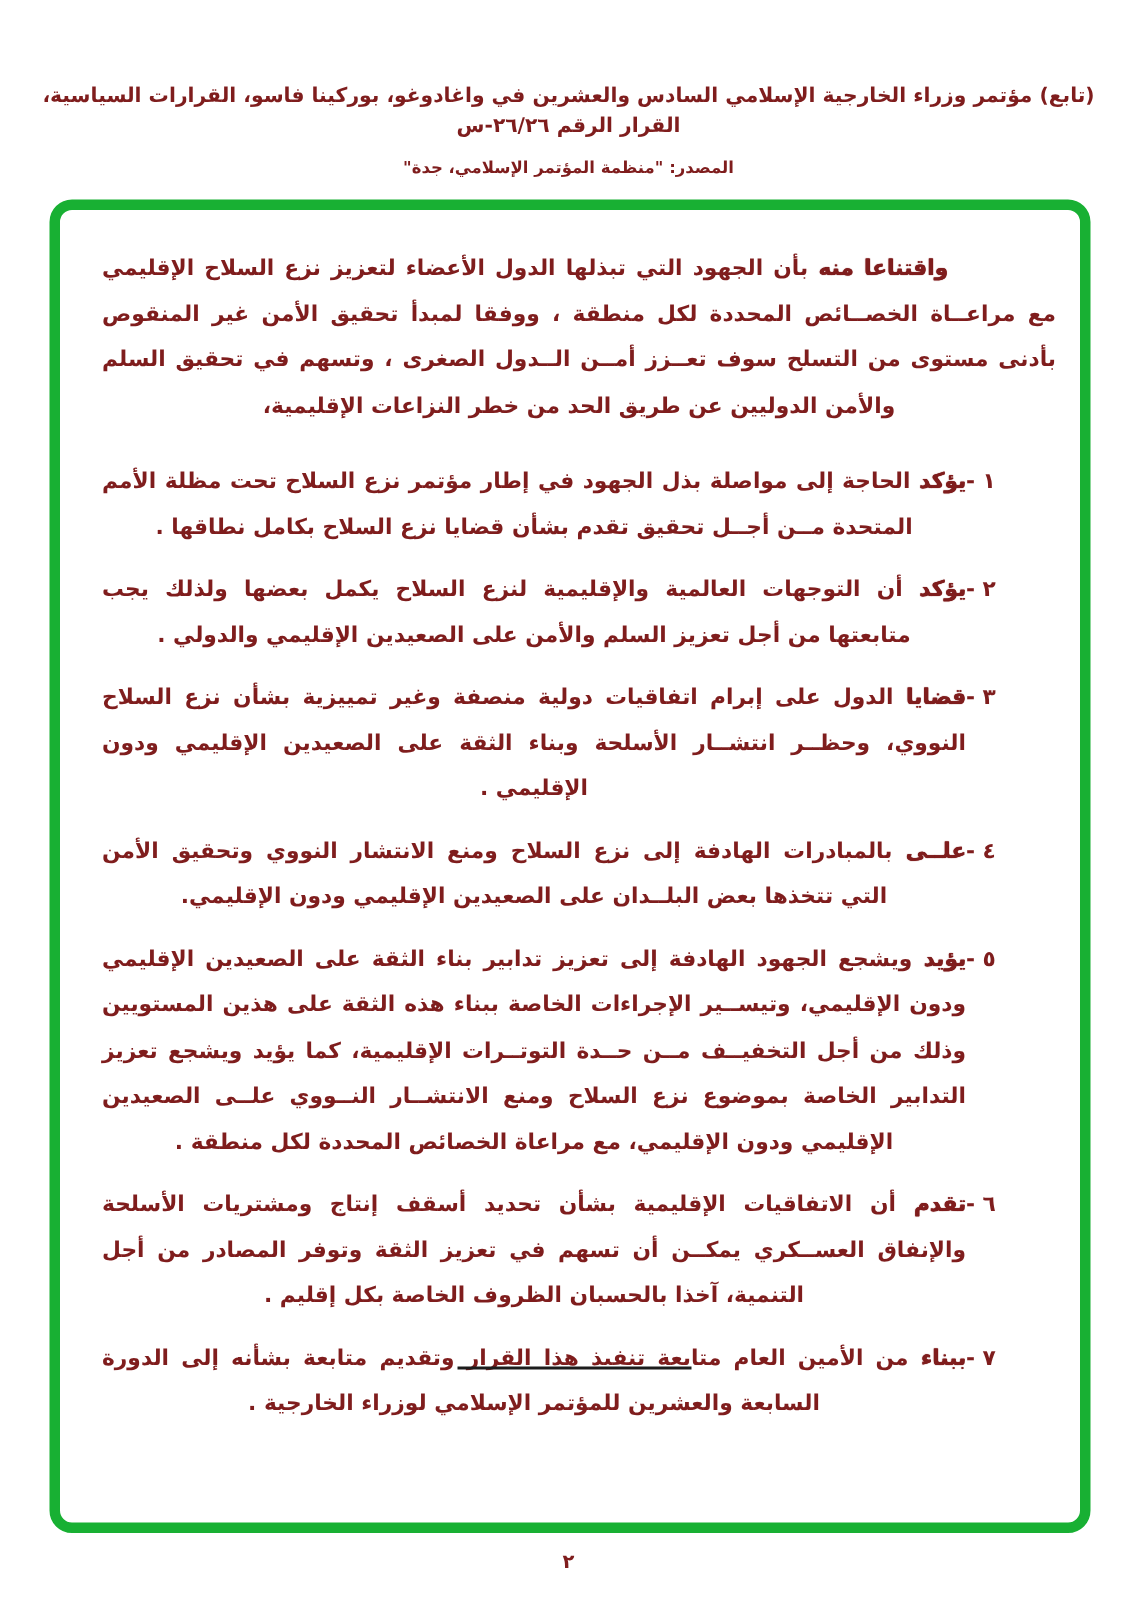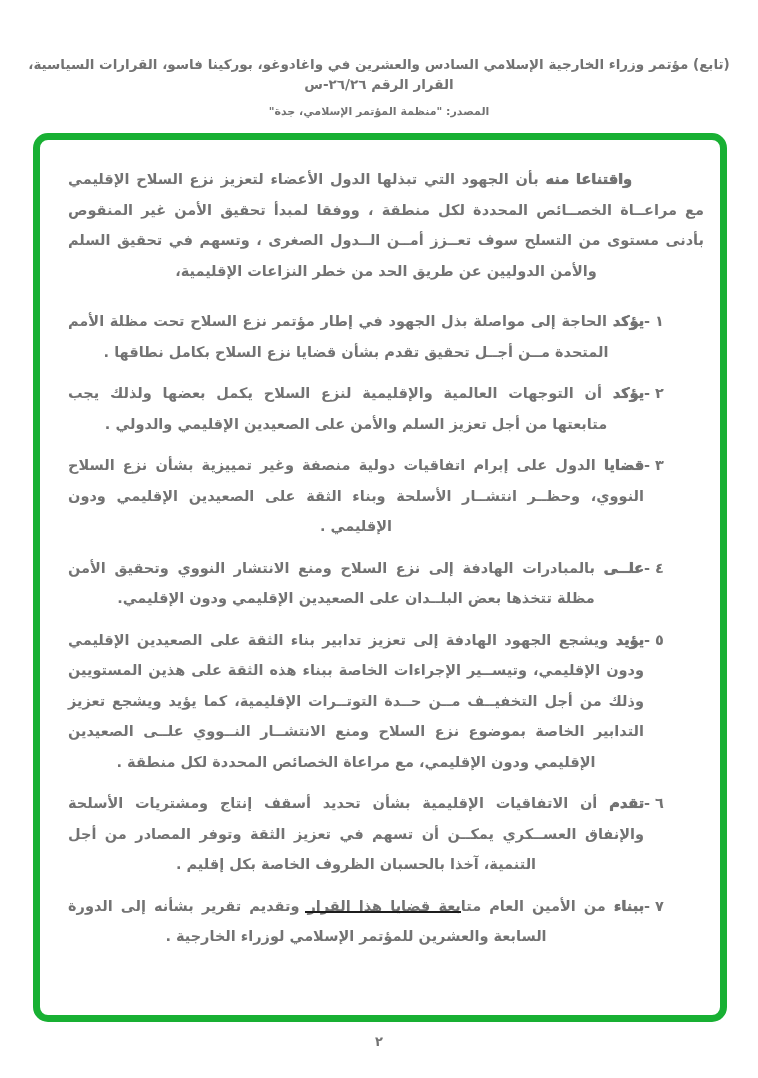--- a/index.html
+++ b/index.html
@@ -4,21 +4,21 @@
 <style>
   * { margin:0; padding:0; box-sizing:border-box; }
   html,body { background:#e8e8e8; }
   .page{
     position:relative;
     width:758px; height:1078px;
     margin:0 auto;
     background:#ffffff;
     overflow:hidden;
     font-family:"DejaVu Sans", sans-serif;
-    color:#737373;
+    color:#7f1d1d;
   }
   .header{
     position:absolute; top:54px; left:28px; right:28px;
     direction:rtl; text-align:center; font-weight:bold;
   }
   .header-line1{ font-size:13.5px; line-height:20px; }
   .header-line2{ font-size:11px; margin-top:11px; }
   .green-box{
     position:absolute; left:33px; top:133px;
     width:694px; height:889px;
@@ -79,36 +79,36 @@
           <div class="item-text"><b class="lead">يؤكد</b><span> أن التوجهات العالمية والإقليمية لنزع السلاح يكمل بعضها ولذلك يجب متابعتها من أجل تعزيز السلم والأمن على الصعيدين الإقليمي والدولي .</span></div>
         </div>
 
         <div class="item">
           <div class="item-marker">٣ -</div>
           <div class="item-text"><b class="lead">قضايا</b><span> الدول على إبرام اتفاقيات دولية منصفة وغير تمييزية بشأن نزع السلاح النووي، وحظــر انتشــار الأسلحة وبناء الثقة على الصعيدين الإقليمي ودون الإقليمي .</span></div>
         </div>
 
         <div class="item">
           <div class="item-marker">٤ -</div>
-          <div class="item-text"><b class="lead">علــى</b><span> بالمبادرات الهادفة إلى نزع السلاح ومنع الانتشار النووي وتحقيق الأمن مظلة تتخذها بعض البلــدان على الصعيدين الإقليمي ودون الإقليمي.</span></div>
+          <div class="item-text"><b class="lead">علــى</b><span> بالمبادرات الهادفة إلى نزع السلاح ومنع الانتشار النووي وتحقيق الأمن التي تتخذها بعض البلــدان على الصعيدين الإقليمي ودون الإقليمي.</span></div>
         </div>
 
         <div class="item">
           <div class="item-marker">٥ -</div>
           <div class="item-text"><b class="lead">يؤيد</b><span> ويشجع الجهود الهادفة إلى تعزيز تدابير بناء الثقة على الصعيدين الإقليمي ودون الإقليمي، وتيســير الإجراءات الخاصة ببناء هذه الثقة على هذين المستويين وذلك من أجل التخفيــف مــن حــدة التوتــرات الإقليمية، كما يؤيد ويشجع تعزيز التدابير الخاصة بموضوع نزع السلاح ومنع الانتشــار النــووي علــى الصعيدين الإقليمي ودون الإقليمي، مع مراعاة الخصائص المحددة لكل منطقة .</span></div>
         </div>
 
         <div class="item">
           <div class="item-marker">٦ -</div>
           <div class="item-text"><b class="lead">تقدم</b><span> أن الاتفاقيات الإقليمية بشأن تحديد أسقف إنتاج ومشتريات الأسلحة والإنفاق العســكري يمكــن أن تسهم في تعزيز الثقة وتوفر المصادر من أجل التنمية، آخذا بالحسبان الظروف الخاصة بكل إقليم .</span></div>
         </div>
 
         <div class="item">
           <div class="item-marker">٧ -</div>
-          <div class="item-text"><b class="lead">ببناء</b><span> من الأمين العام متابعة قضايا هذا القرار وتقديم تقرير بشأنه إلى الدورة السابعة والعشرين للمؤتمر الإسلامي لوزراء الخارجية .</span></div>
+          <div class="item-text"><b class="lead">ببناء</b><span> من الأمين العام متابعة تنفيذ هذا القرار وتقديم متابعة بشأنه إلى الدورة السابعة والعشرين للمؤتمر الإسلامي لوزراء الخارجية .</span></div>
         </div>
 
       </div>
     </div>
   </div>
 
   <div class="divider"></div>
 
   <div class="page-number">٢</div>
 

